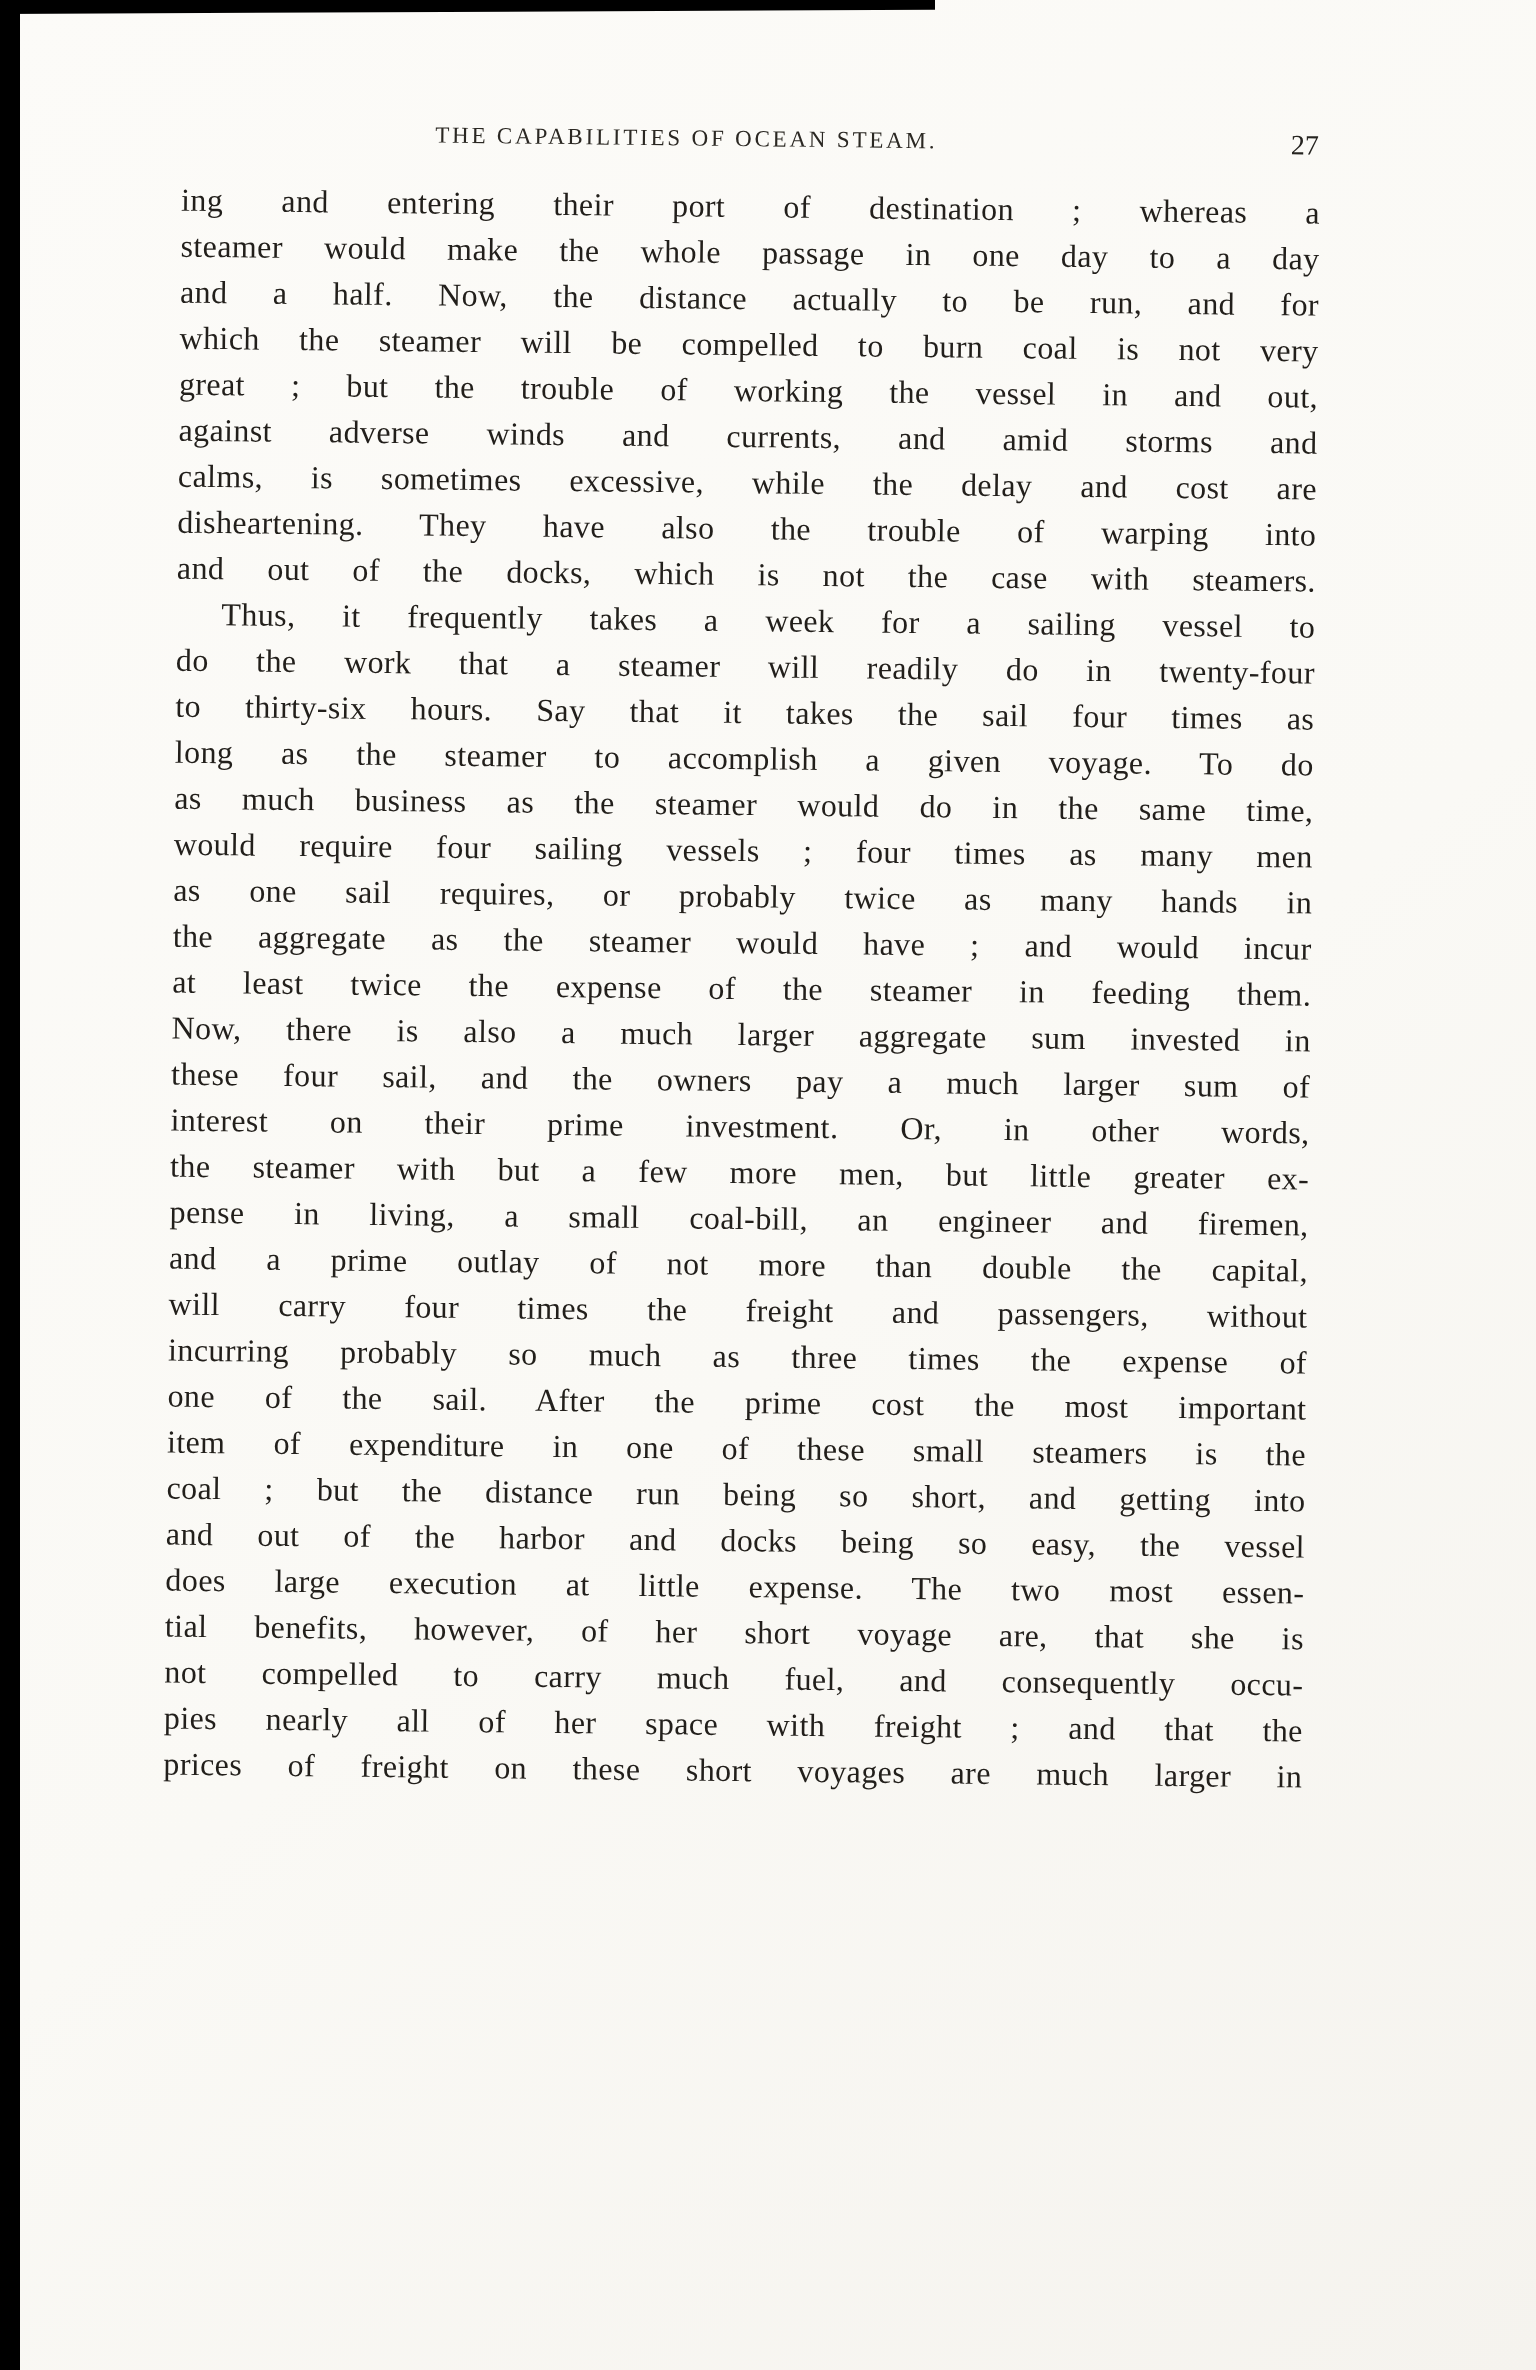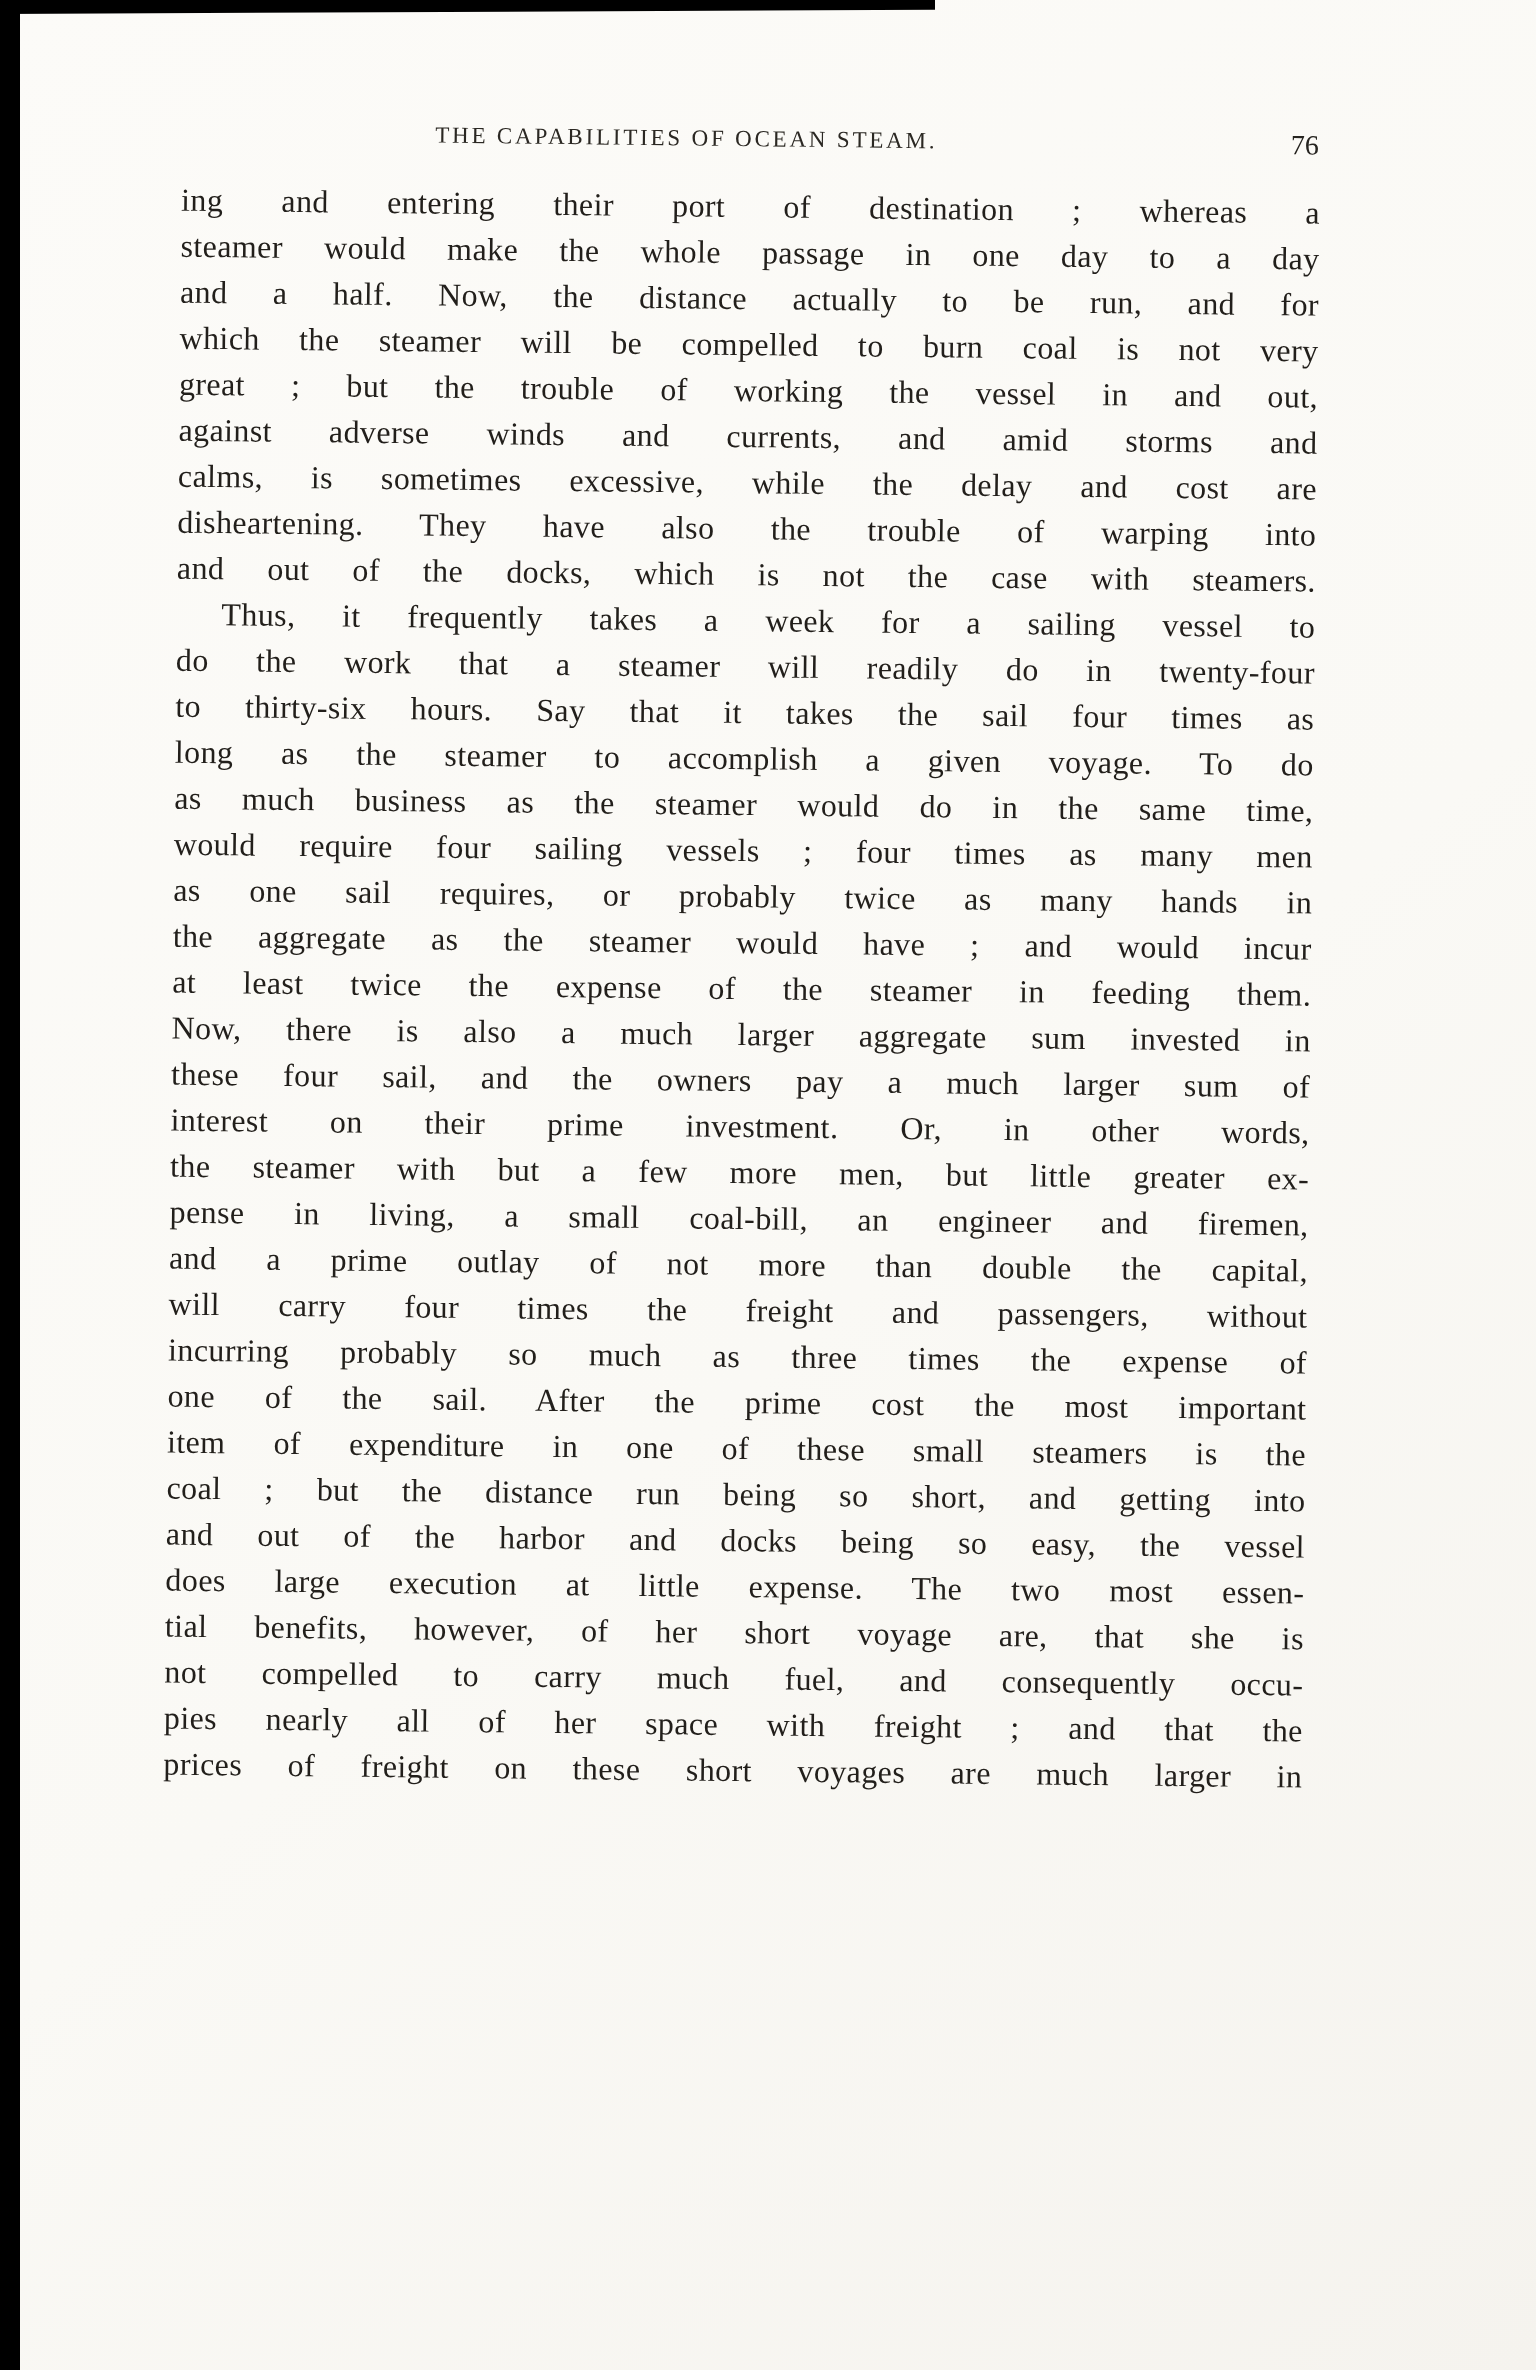--- a/index.html
+++ b/index.html
@@ -77,21 +77,21 @@
 </head>
 <body>
 
 <div class="scan">
   <div class="edge-left"></div>
   <div class="edge-top"></div>
 
   <div class="content">
     <div class="header">
       <span class="running-title">THE CAPABILITIES OF OCEAN STEAM.</span>
-      <span class="page-number">76</span>
+      <span class="page-number">27</span>
     </div>
 
     <div class="text-block">
         <div class="paragraph">
           <div class="line">ing and entering their port of destination ; whereas a</div>
           <div class="line">steamer would make the whole passage in one day to a day</div>
           <div class="line">and a half.  Now, the distance actually to be run, and for</div>
           <div class="line">which the steamer will be compelled to burn coal is not very</div>
           <div class="line">great ; but the trouble of working the vessel in and out,</div>
           <div class="line">against adverse winds and currents, and amid storms and</div>

